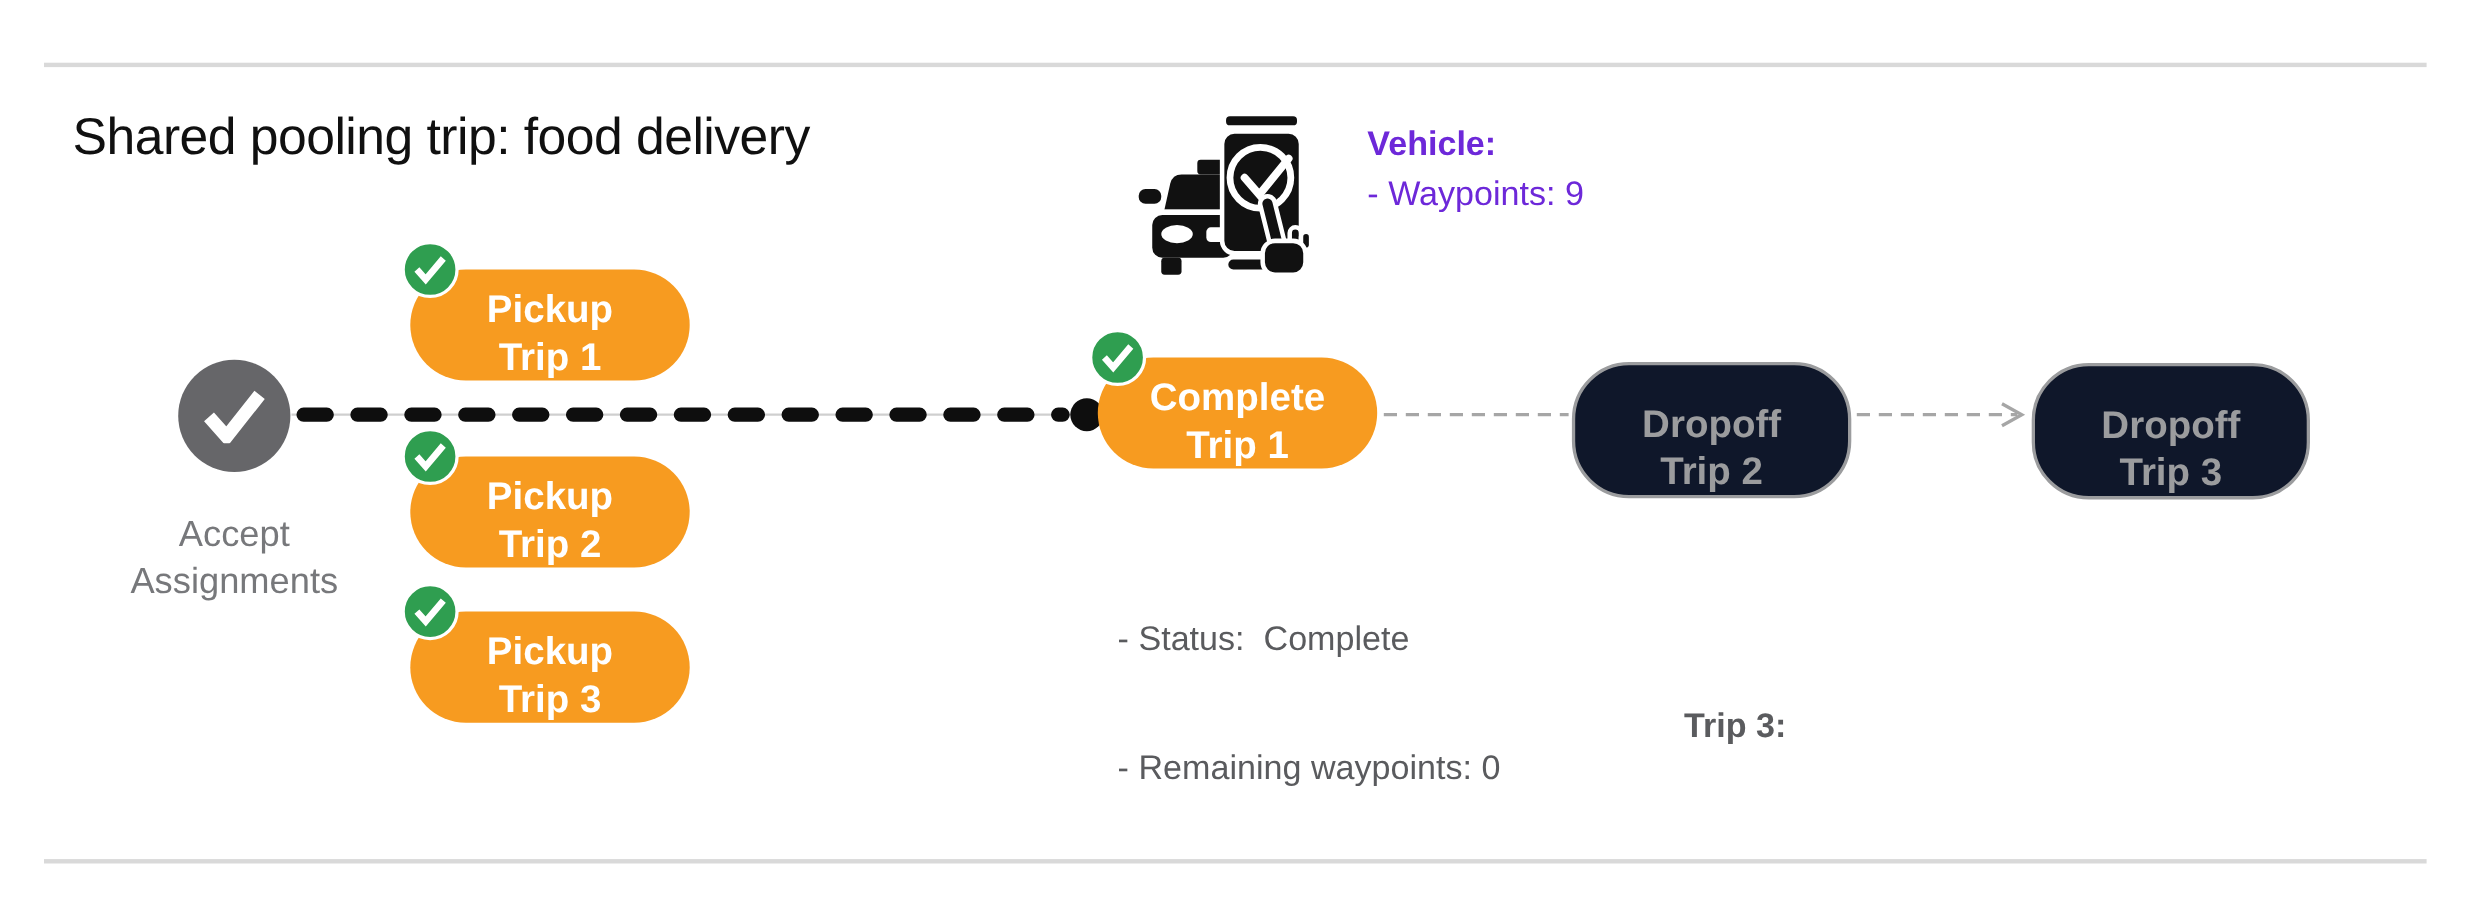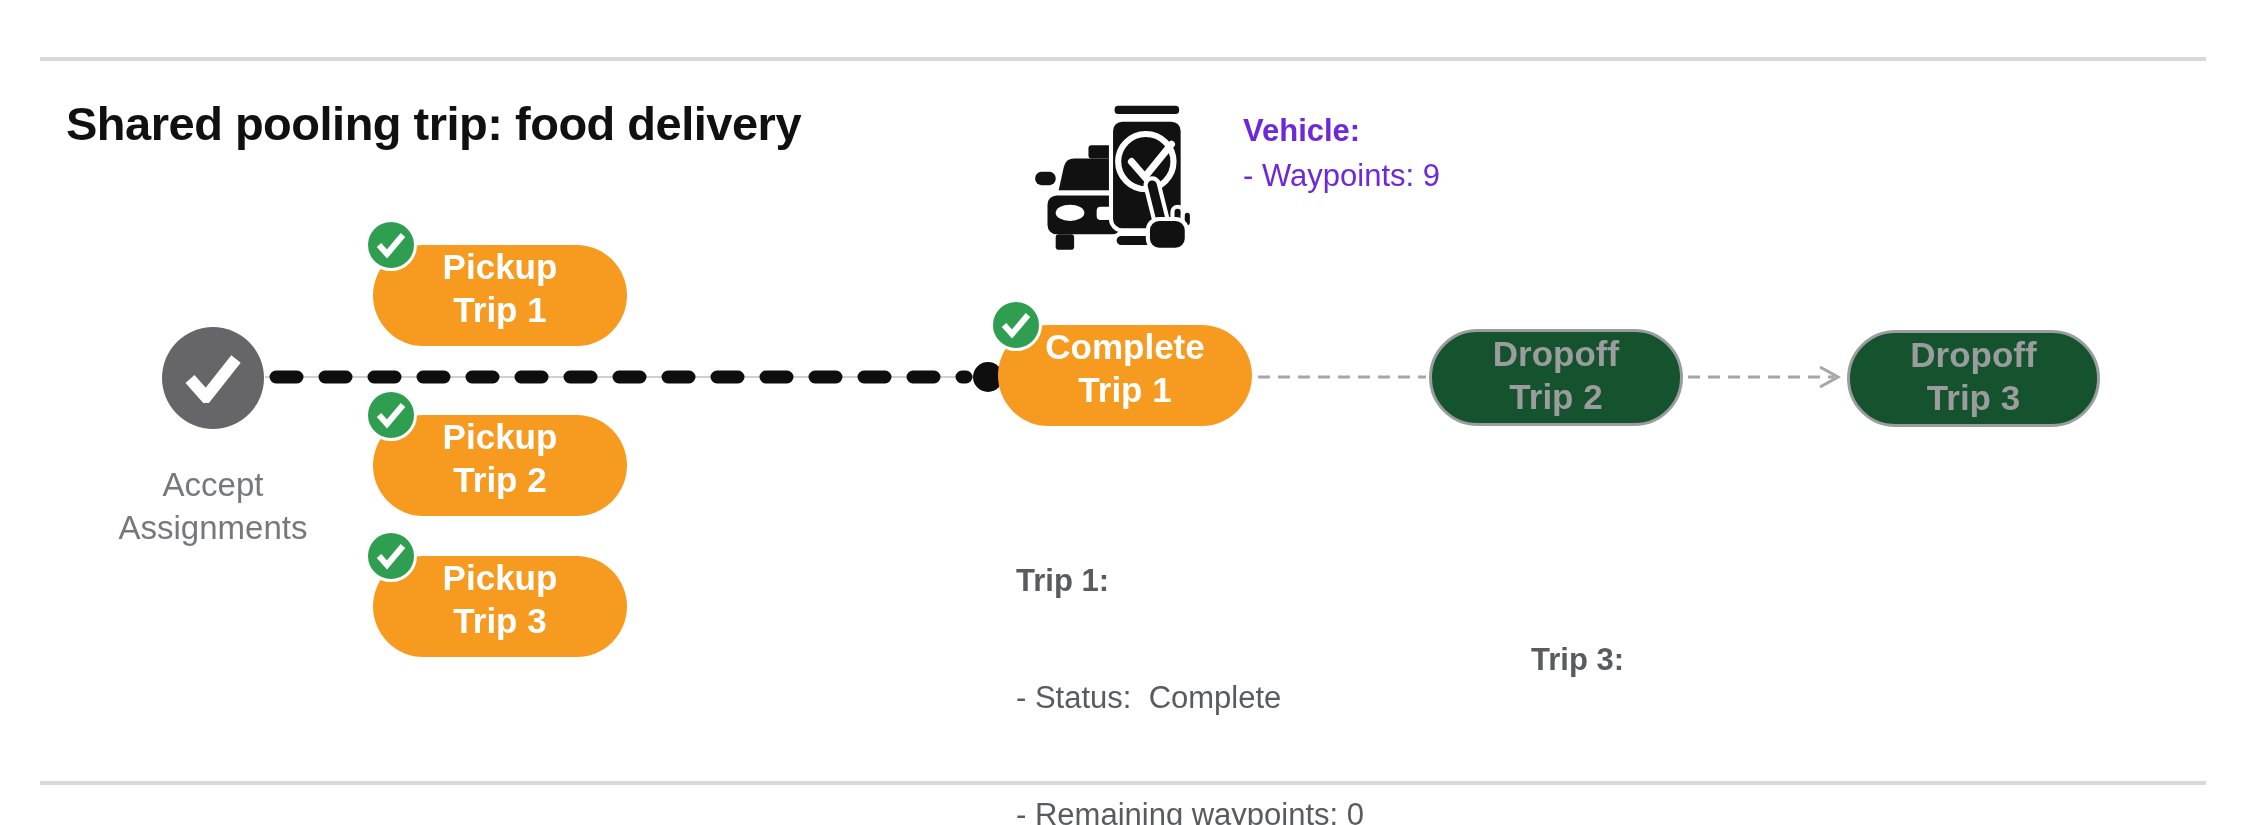--- a/index.html
+++ b/index.html
@@ -5,49 +5,49 @@
   html,body{margin:0;padding:0;background:#ffffff;}
   .canvas{
     position:relative;width:2245px;height:825px;background:#ffffff;overflow:hidden;
     font-family:"Liberation Sans", sans-serif;
   }
   .rule{position:absolute;left:40px;width:2166px;height:4px;background:#d9d9d9;}
   .rule-top{top:57px;}
   .rule-bottom{top:781px;}
   .title{
     position:absolute;left:66px;top:96px;margin:0;
-    font-size:47px;font-weight:700;color:#101010;letter-spacing:-0.5px;
+    font-size:47px;font-weight:400;color:#101010;letter-spacing:-0.5px;
   }
   .connectors{position:absolute;left:0;top:0;pointer-events:none;}
   
   .vehicle-icon{position:absolute;left:1028px;top:94px;}
   .vehicle-text{position:absolute;left:1243px;top:108px;font-size:31px;line-height:45px;color:#6d28d9;}
   .vehicle-text .vlabel{font-weight:700;}
   
   .start-circle{
     position:absolute;left:162px;top:327px;width:102px;height:102px;border-radius:50%;
     background:#666669;display:flex;align-items:center;justify-content:center;
   }
   .start-label{
     position:absolute;left:38px;top:443px;width:350px;text-align:center;
     font-size:33px;line-height:43px;color:#77787b;margin-top:20px;
   }
   
   .pill{
     position:absolute;width:254px;height:101px;border-radius:52px;
     background:#f79b20;color:#ffffff;font-size:35px;font-weight:700;line-height:43px;
-    display:flex;flex-direction:column;align-items:center;justify-content:flex-start;text-align:center;
+    display:flex;flex-direction:column;align-items:center;justify-content:flex-end;text-align:center;
     box-sizing:border-box;
   }
   .pill-pickup1{left:373px;top:245px;}
   .pill-pickup2{left:373px;top:415px;}
   .pill-pickup3{left:373px;top:556px;}
   .pill-complete{left:998px;top:325px;}
   .pill-ghost{
-    background:#14532d;border:3px solid #9b9c9e;color:#9b9c9e;height:97px;
+    background:#0f172a;border:3px solid #9b9c9e;color:#9b9c9e;height:124px;
   }
   .pill-dropoff2{left:1429px;top:329px;}
   .pill-dropoff3{left:1847px;top:330px;width:253px;}
   
   .badge{
     position:absolute;left:-8px;top:-26px;width:46px;height:46px;border-radius:50%;
     background:#2f9e50;border:3px solid #ffffff;
     display:flex;align-items:center;justify-content:center;
   }
   
@@ -156,21 +156,20 @@
   <div class="pill pill-ghost pill-dropoff2">
     <span>Dropoff</span>
     <span>Trip 2</span>
   </div>
   <div class="pill pill-ghost pill-dropoff3">
     <span>Dropoff</span>
     <span>Trip 3</span>
   </div>
 
   <div class="status-block status-a">
-    <div class="status-title">Trip 1:</div>
     <div>- Status:  Complete</div>
     <div>- Remaining waypoints: 0</div>
     
     
     
   </div>
   <div class="status-block status-b">
     <div class="status-title">Trip 3:</div>
     
   </div>

